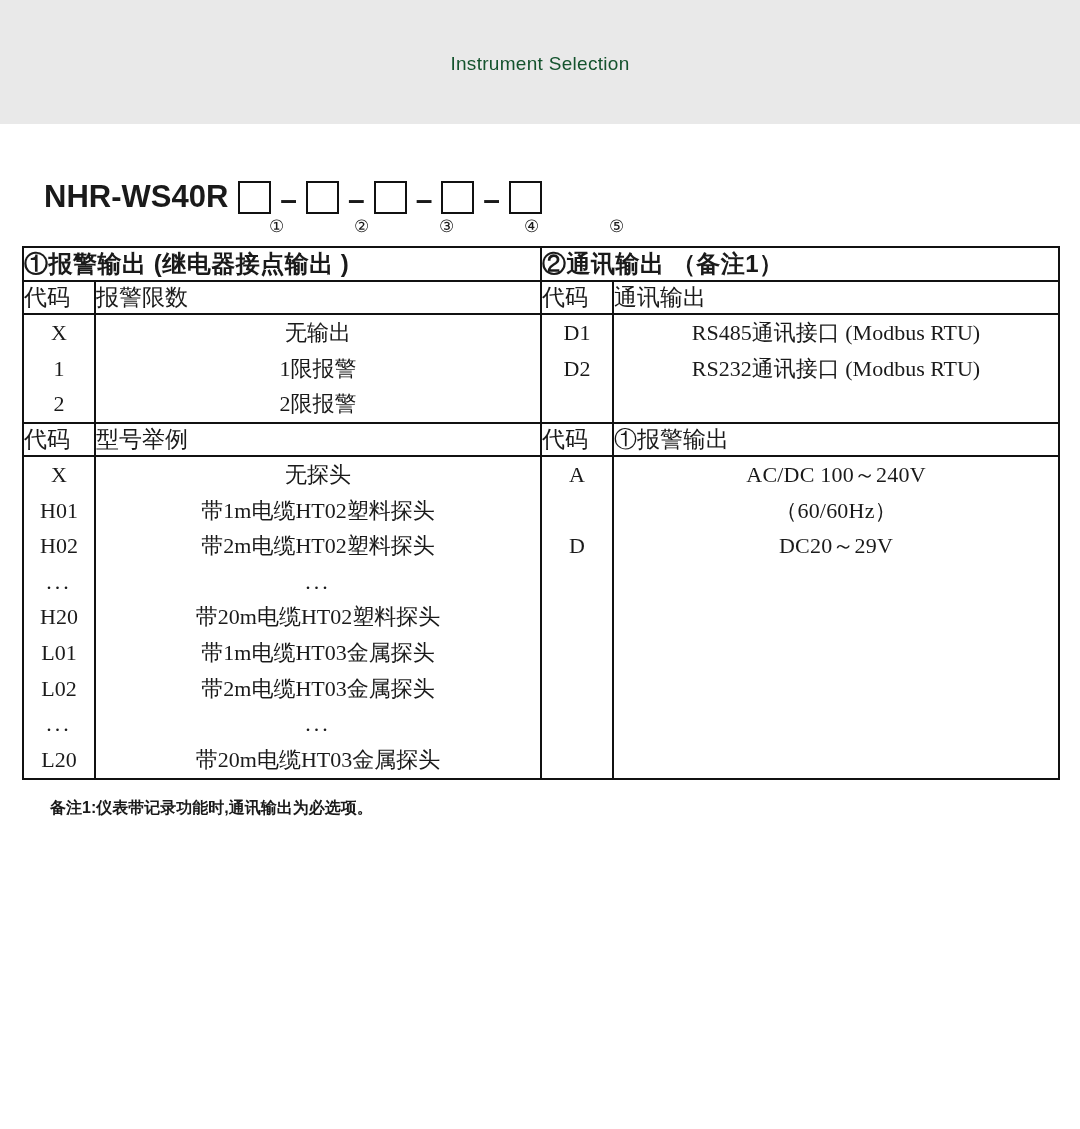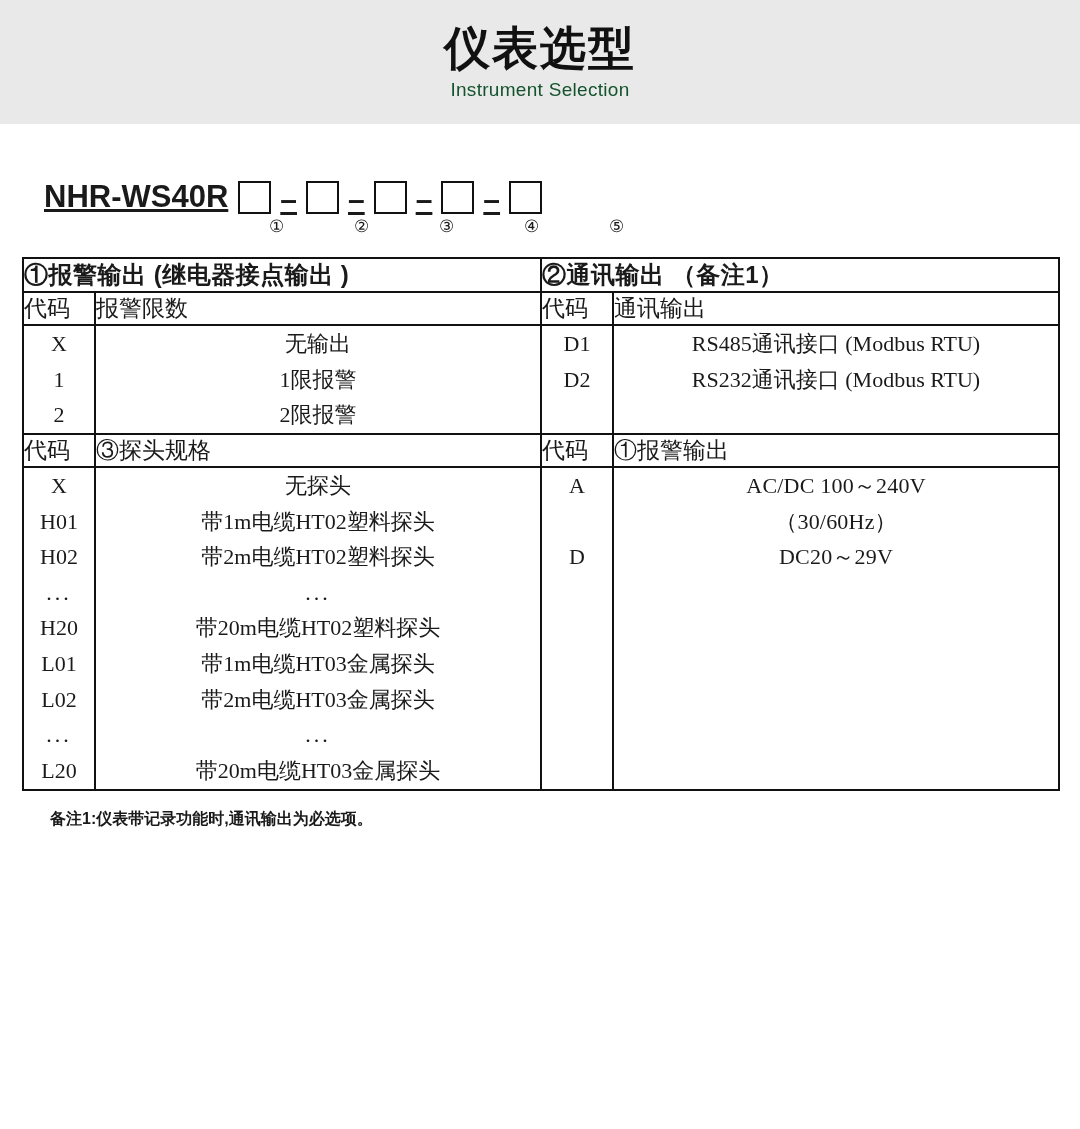--- a/index.html
+++ b/index.html
@@ -44,21 +44,20 @@
   .content {
     padding: 0 22px;
     box-sizing: border-box;
   }
   .model-row {
     display: flex;
     align-items: flex-end;
     margin-top: 46px;
     margin-left: 22px;
     height: 46px;
-    text-decoration: underline;
   }
   .model-prefix {
     font-size: 31px;
     font-weight: bold;
     letter-spacing: 0px;
     line-height: 34px;
     margin-bottom: 2px;
     font-family: "Liberation Sans", sans-serif;
   }
   .box {
@@ -86,21 +85,21 @@
     display: inline-block;
     text-align: center;
     width: 33px;
   }
   .num-spacer { display: inline-block; }
 
   
   table.spec {
     border-collapse: collapse;
     width: 1036px;
-    margin-top: 15px;
+    margin-top: 4px;
     table-layout: fixed;
   }
   table.spec td {
     border: 2px solid #111;
     padding: 0;
     vertical-align: top;
   }
   .sect-head {
     font-size: 24px;
     font-weight: bold;
@@ -150,21 +149,20 @@
     font-size: 16px;
     font-weight: bold;
     line-height: 1.55;
     font-family: "Liberation Sans", sans-serif;
   }
 </style>
 </head>
 <body>
 
 <div class="banner">
-  <div class="banner-title">仪表选型</div>
   <div class="banner-sub">Instrument Selection</div>
 </div>
 
 <div class="content">
 
   <div class="model-row">
     <span class="model-prefix">NHR-WS40R</span>
     <span class="gap-sm"></span>
     <span class="box"></span>
     <span class="dash">–</span>
@@ -230,21 +228,21 @@
         <td class="cell">
           <div class="line">RS485通讯接口 (Modbus RTU)</div>
           <div class="line">RS232通讯接口 (Modbus RTU)</div>
           <div class="line">&nbsp;</div>
         </td>
       </tr>
 
 
       <tr>
         <td class="col-head">代码</td>
-        <td class="col-head">③探头规格</td>
+        <td class="col-head">型号举例</td>
         <td class="col-head">代码</td>
         <td class="col-head">①报警输出</td>
       </tr>
 
       <tr>
         <td class="cell code">
           <div class="line">X</div>
           <div class="line">H01</div>
           <div class="line">H02</div>
           <div class="line dots">...</div>
@@ -265,21 +263,21 @@
           <div class="line dots">...</div>
           <div class="line">带20m电缆HT03金属探头</div>
         </td>
         <td class="cell code">
           <div class="line">A</div>
           <div class="line">&nbsp;</div>
           <div class="line">D</div>
         </td>
         <td class="cell mono">
           <div class="line">AC/DC 100～240V</div>
-          <div class="line">（30/60Hz）</div>
+          <div class="line">（60/60Hz）</div>
           <div class="line">DC20～29V</div>
         </td>
       </tr>
     </tbody>
   </table>
 
   <div class="notes">
     <div>备注1:仪表带记录功能时,通讯输出为必选项。</div>
   </div>
 

